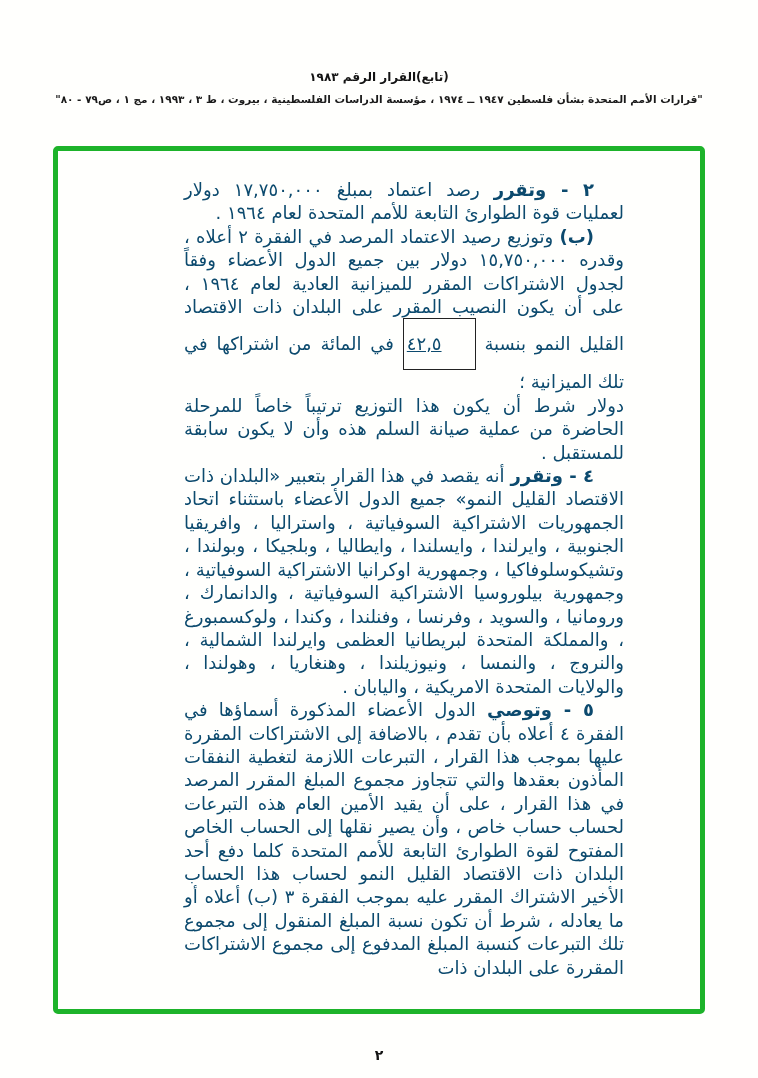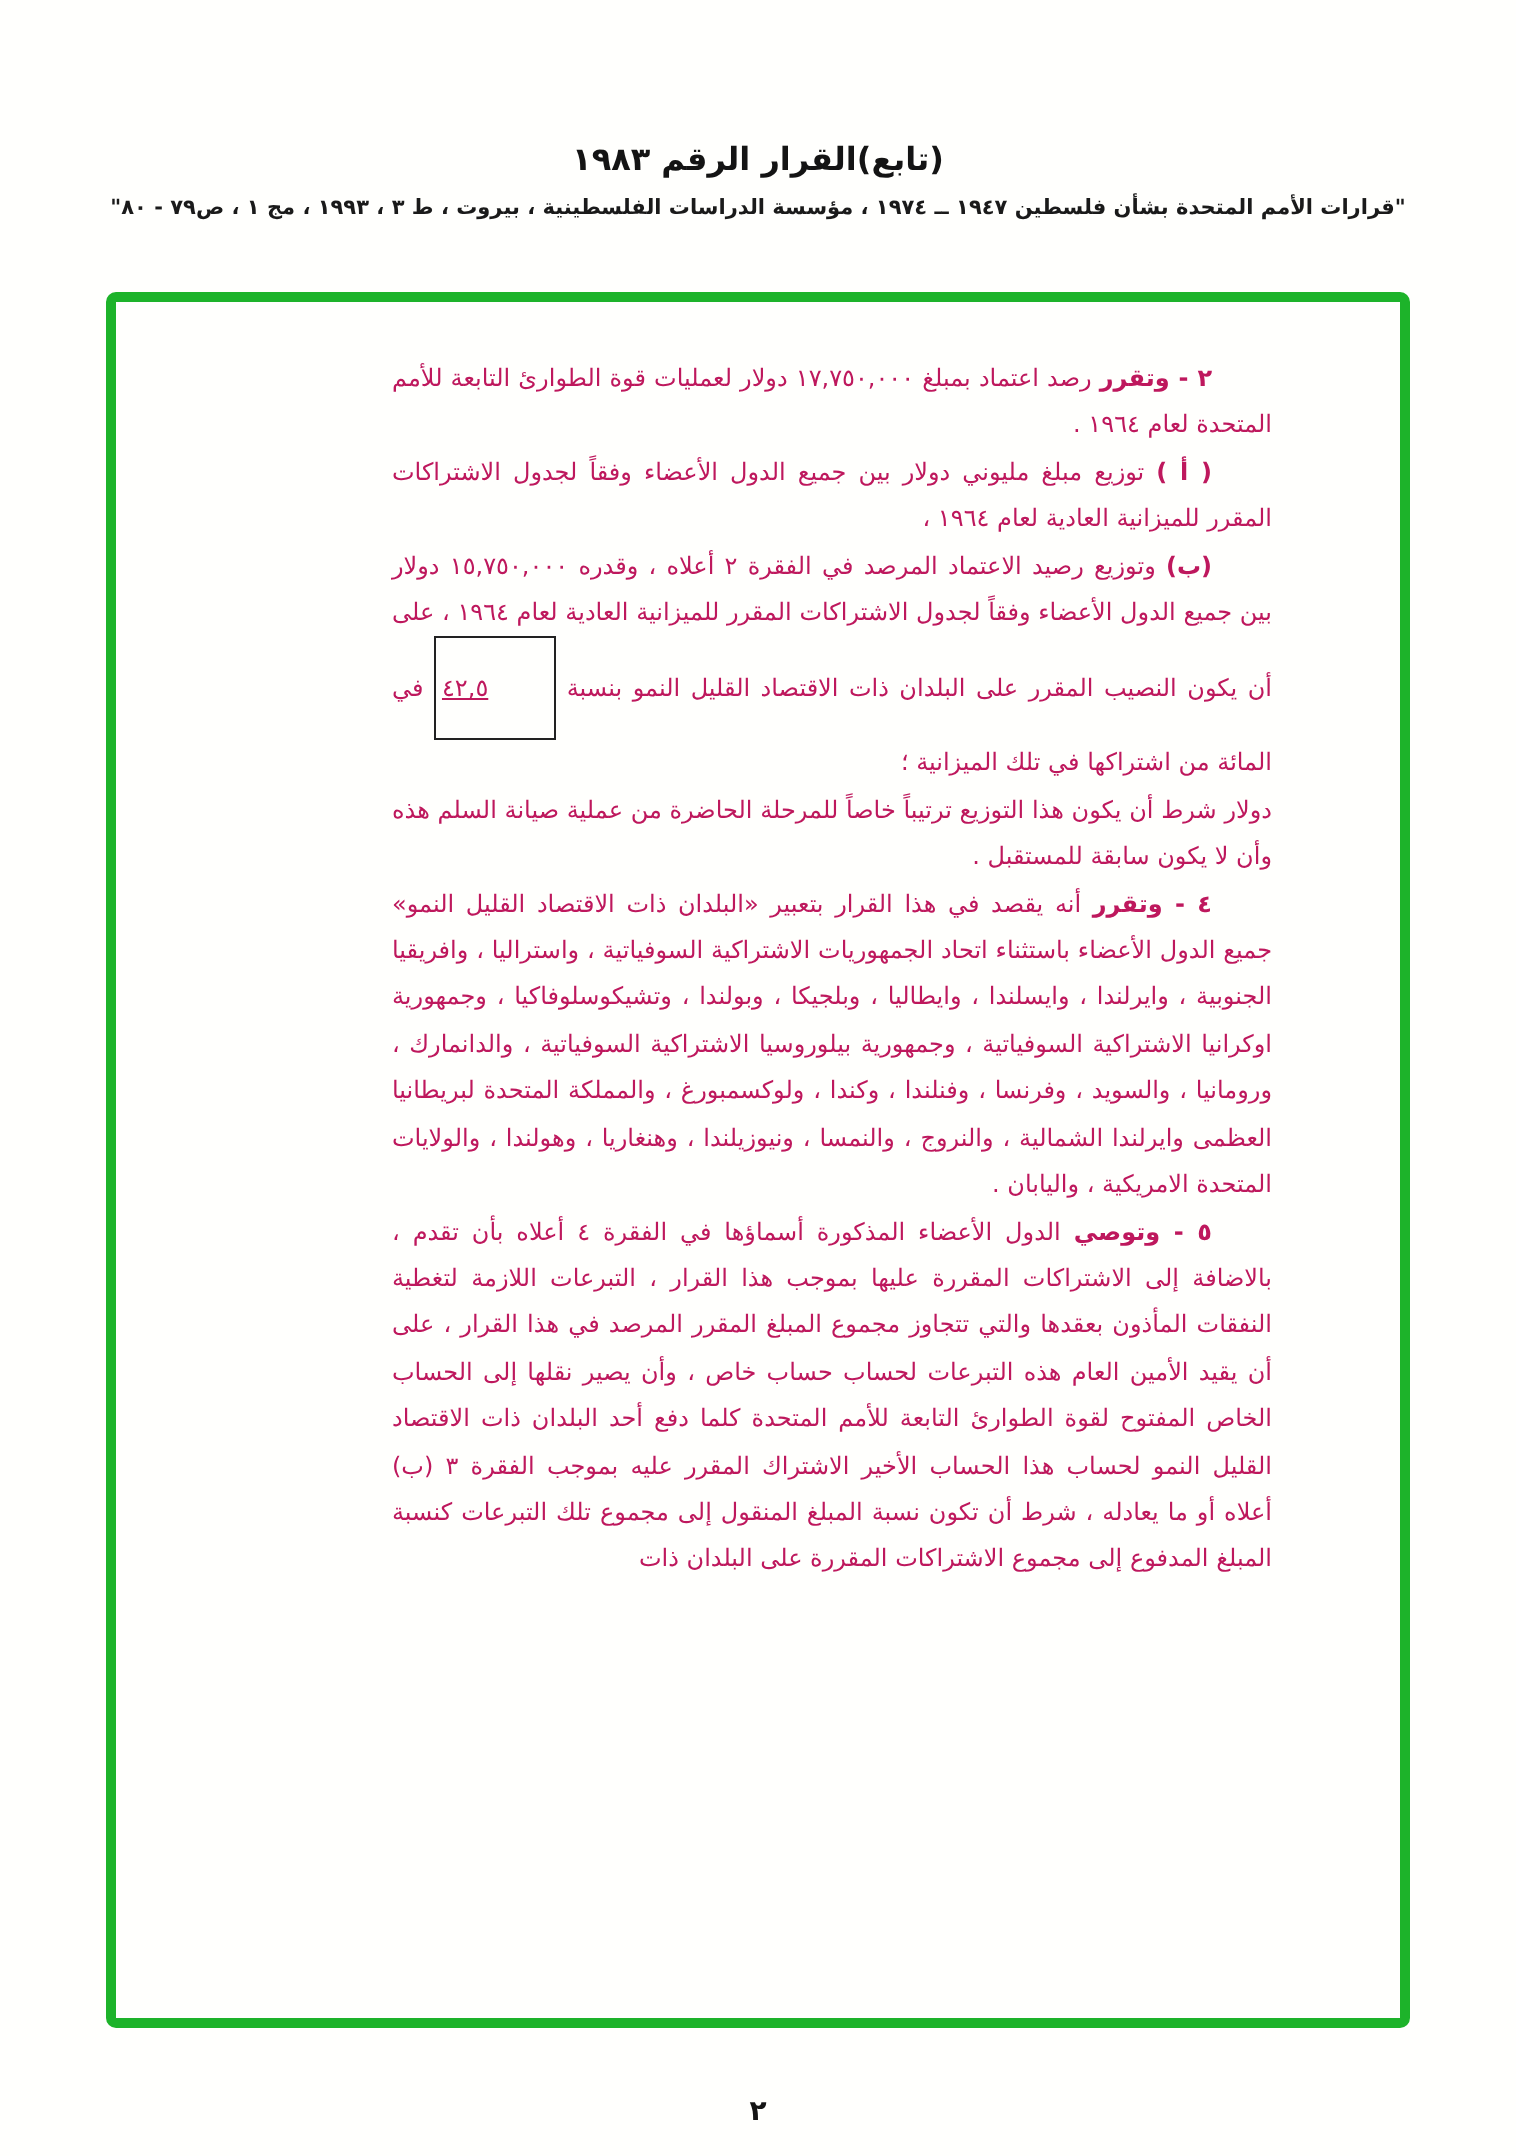--- a/index.html
+++ b/index.html
@@ -17,47 +17,47 @@
     overflow: hidden;
   }
   .page-header {
     position: absolute;
     top: 70px; left: 0; right: 0;
     text-align: center;
     direction: rtl;
   }
   .title {
     margin: 0;
-    font-size: 16px;
+    font-size: 12px;
     font-weight: 700;
     letter-spacing: 0.3px;
   }
   .source {
     margin-top: 9px;
     font-size: 10.5px;
     font-weight: 700;
     color: #1a1a1a;
   }
   .frame {
     position: absolute;
     left: 53px; top: 146px;
     width: 652px; height: 868px;
     border: 5px solid #1db32a;
     border-radius: 5px;
     background: transparent;
   }
   .doc-text {
     position: absolute;
-    top: 27px; right: 64px;
+    top: 27px; right: 76px;
     width: 440px;
     direction: rtl;
     text-align: justify;
-    font-size: 12px;
+    font-size: 18px;
     line-height: 23.4px;
-    color: #be185d;
+    color: #0c4a6e;
   }
   .para { margin: 0; padding: 0; }
   .para.indent { text-indent: 30px; }
   .run-lead { font-weight: 700; }
   .run-boxed {
     display: inline-block;
     border: 1.5px solid #222;
     padding: 16px 3px;
     line-height: 18px;
     text-decoration: underline;
@@ -79,21 +79,20 @@
     <h1 class="title">(تابع)القرار الرقم ١٩٨٣</h1>
     <div class="source">"قرارات الأمم المتحدة بشأن فلسطين ١٩٤٧ ــ ١٩٧٤ ، مؤسسة الدراسات الفلسطينية ، بيروت ، ط ٣ ، ١٩٩٣ ، مج ١ ، ص٧٩ - ٨٠"</div>
   </header>
 
   <div class="frame" style="border-color: rgb(29, 179, 42);">
     <div class="doc-text" dir="rtl">
 
         <p class="para indent"><span class="run-lead">٢ - وتقرر</span><span class="run-text"> رصد اعتماد بمبلغ ١٧,٧٥٠,٠٠٠ دولار لعمليات قوة الطوارئ التابعة للأمم المتحدة لعام ١٩٦٤ .</span><span class="run-text"></span></p>
 
 
-        <p class="para indent"><span class="run-lead">( أ )</span><span class="run-text"> توزيع مبلغ مليوني دولار بين جميع الدول الأعضاء وفقاً لجدول الاشتراكات المقرر للميزانية العادية لعام ١٩٦٤ ،</span><span class="run-text"></span></p>
 
         <p class="para indent"><span class="run-lead">(ب)</span><span class="run-text"> وتوزيع رصيد الاعتماد المرصد في الفقرة ٢ أعلاه ، وقدره ١٥,٧٥٠,٠٠٠ دولار بين جميع الدول الأعضاء وفقاً لجدول الاشتراكات المقرر للميزانية العادية لعام ١٩٦٤ ، على أن يكون النصيب المقرر على البلدان ذات الاقتصاد القليل النمو بنسبة </span><span class="run-boxed">٤٢,٥</span><span class="run-text"> في المائة من اشتراكها في تلك الميزانية ؛</span></p>
 
         <p class="para"><span class="run-lead"></span><span class="run-text">دولار شرط أن يكون هذا التوزيع ترتيباً خاصاً للمرحلة الحاضرة من عملية صيانة السلم هذه وأن لا يكون سابقة للمستقبل .</span><span class="run-text"></span></p>
 
         <p class="para indent"><span class="run-lead">٤ - وتقرر</span><span class="run-text"> أنه يقصد في هذا القرار بتعبير «البلدان ذات الاقتصاد القليل النمو» جميع الدول الأعضاء باستثناء اتحاد الجمهوريات الاشتراكية السوفياتية ، واستراليا ، وافريقيا الجنوبية ، وايرلندا ، وايسلندا ، وايطاليا ، وبلجيكا ، وبولندا ، وتشيكوسلوفاكيا ، وجمهورية اوكرانيا الاشتراكية السوفياتية ، وجمهورية بيلوروسيا الاشتراكية السوفياتية ، والدانمارك ، ورومانيا ، والسويد ، وفرنسا ، وفنلندا ، وكندا ، ولوكسمبورغ ، والمملكة المتحدة لبريطانيا العظمى وايرلندا الشمالية ، والنروج ، والنمسا ، ونيوزيلندا ، وهنغاريا ، وهولندا ، والولايات المتحدة الامريكية ، واليابان .</span><span class="run-text"></span></p>
 
         <p class="para indent"><span class="run-lead">٥ - وتوصي</span><span class="run-text"> الدول الأعضاء المذكورة أسماؤها في الفقرة ٤ أعلاه بأن تقدم ، بالاضافة إلى الاشتراكات المقررة عليها بموجب هذا القرار ، التبرعات اللازمة لتغطية النفقات المأذون بعقدها والتي تتجاوز مجموع المبلغ المقرر المرصد في هذا القرار ، على أن يقيد الأمين العام هذه التبرعات لحساب حساب خاص ، وأن يصير نقلها إلى الحساب الخاص المفتوح لقوة الطوارئ التابعة للأمم المتحدة كلما دفع أحد البلدان ذات الاقتصاد القليل النمو لحساب هذا الحساب الأخير الاشتراك المقرر عليه بموجب الفقرة ٣ (ب) أعلاه أو ما يعادله ، شرط أن تكون نسبة المبلغ المنقول إلى مجموع تلك التبرعات كنسبة المبلغ المدفوع إلى مجموع الاشتراكات المقررة على البلدان ذات</span><span class="run-text"></span></p>
       </div>
   </div>

